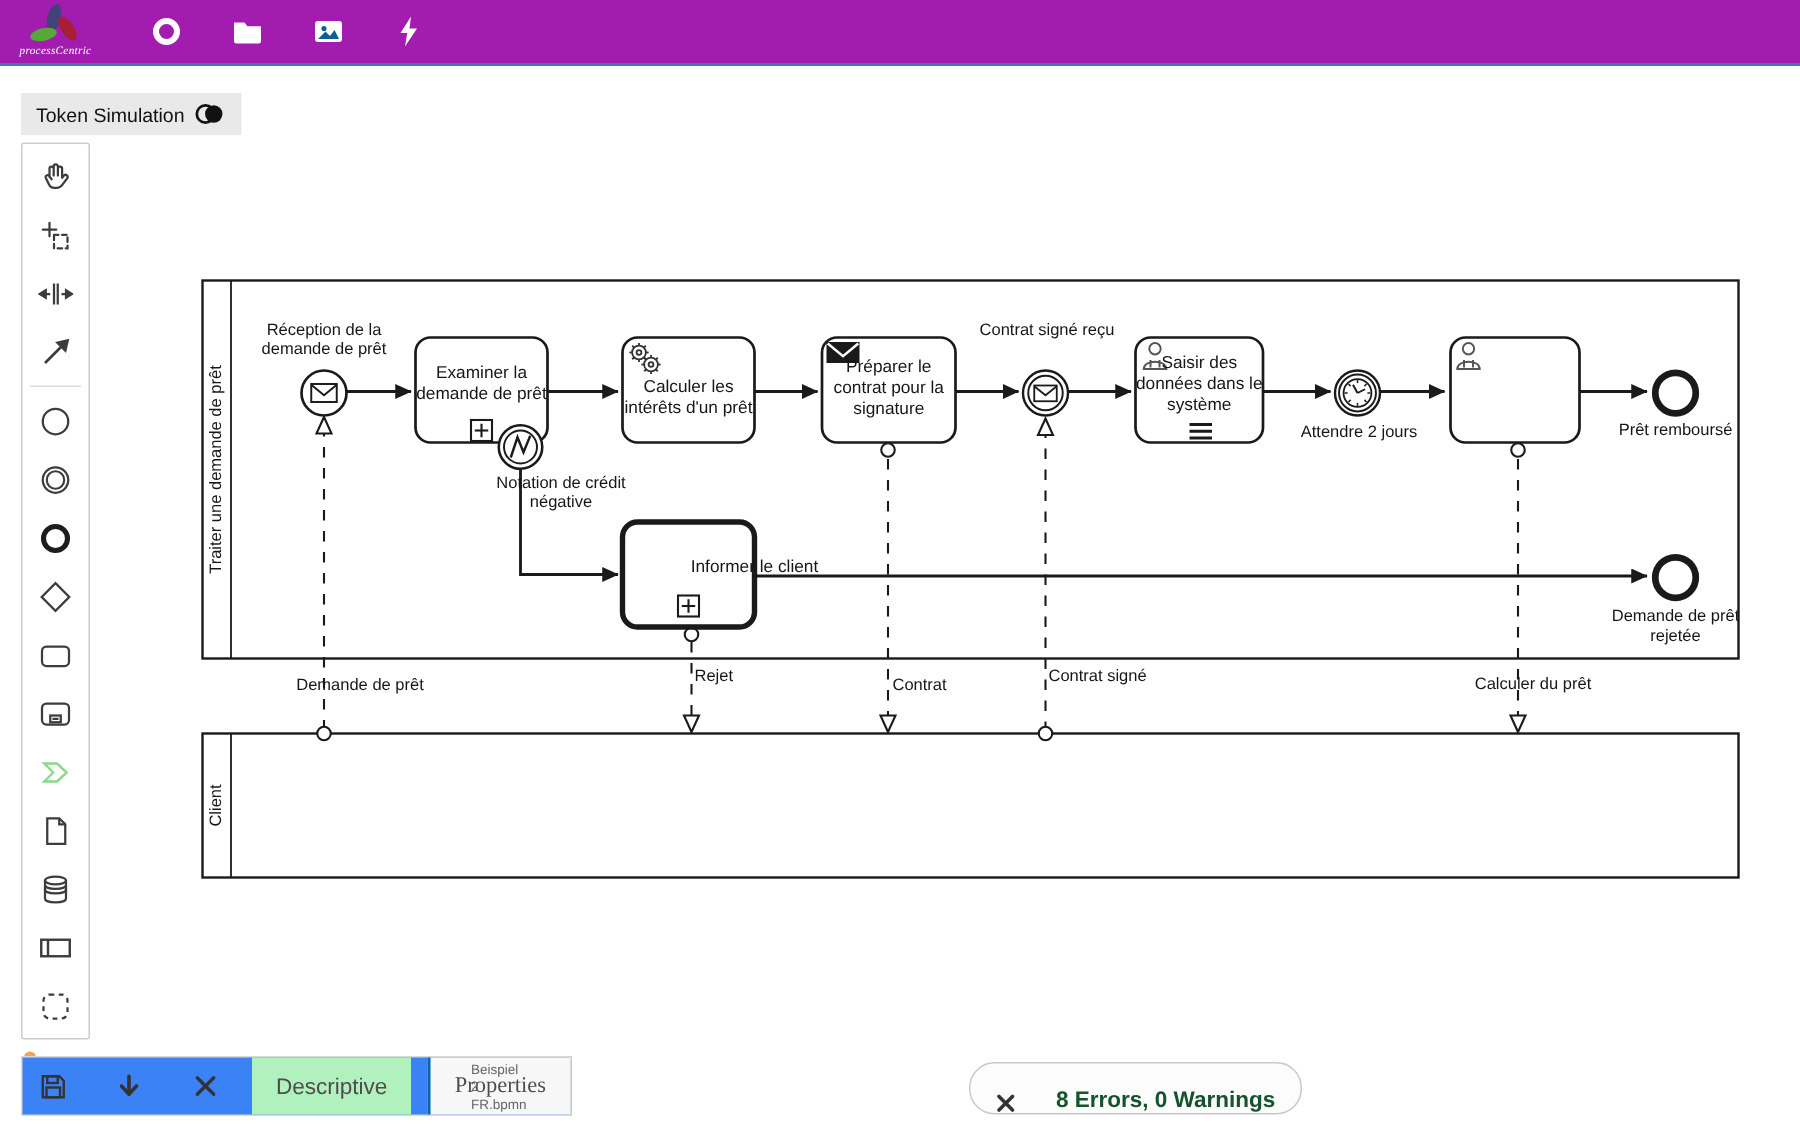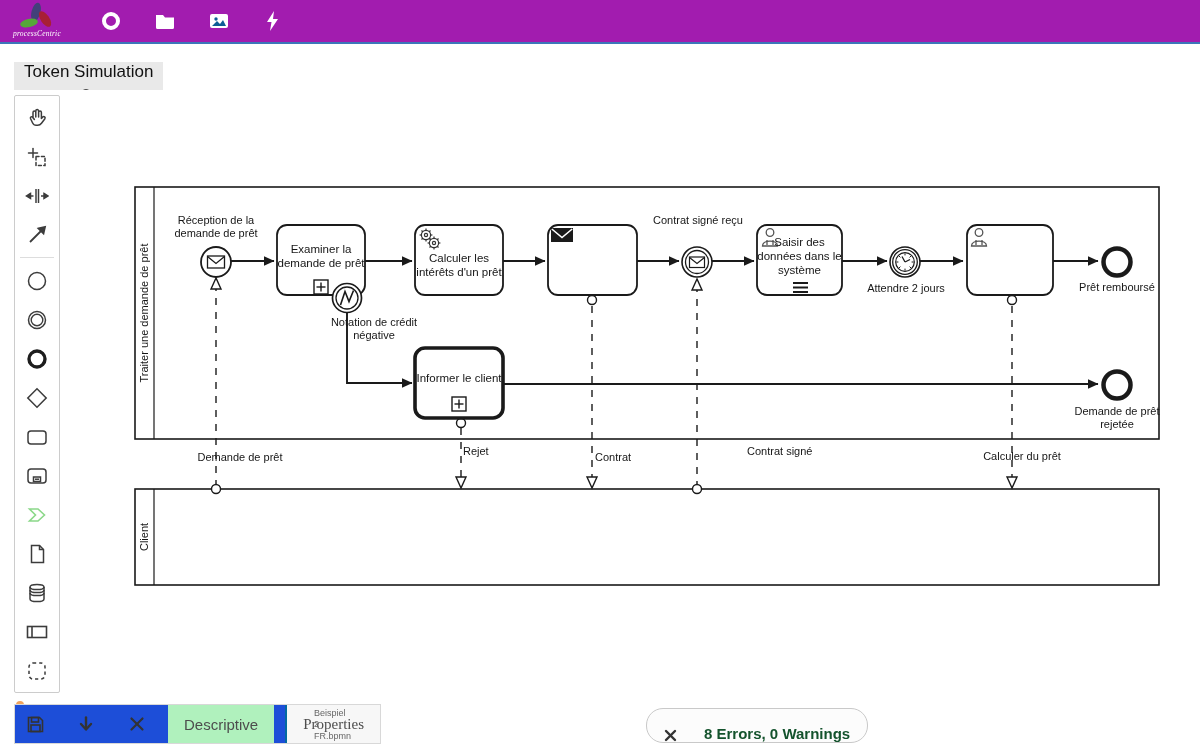--- a/index.html
+++ b/index.html
@@ -10,38 +10,38 @@
   .topbar{position:absolute;left:0;top:0;width:1200px;height:42px;
           background:#a21caf;border-bottom:2px solid #3c77b9;display:flex;align-items:center;}
   .logo-wrap{position:relative;width:88px;height:42px;}
   .brand{position:absolute;left:13px;top:29px;color:#fff;font-size:7.5px;
          font-family:"Liberation Serif",serif;font-style:italic;letter-spacing:.2px;}
   .tb-icons{display:flex;align-items:center;gap:28px;margin-left:10px;}
   .tb-btn{width:26px;height:26px;display:flex;align-items:center;justify-content:center;cursor:pointer;}
 
   
   .token-sim{position:absolute;left:14px;top:62px;height:28px;background:#e9e9e9;
-             display:flex;align-items:center;gap:6px;padding:0 10px;font-size:17px;color:#111;flex-direction:column;}
+             display:flex;align-items:center;gap:6px;padding:0 10px;font-size:13px;color:#111;}
 
   
   .palette{position:absolute;left:14px;top:95px;width:44px;background:#fff;
            border:1px solid #ccc;border-radius:2px;display:flex;flex-direction:column;align-items:center;padding:2px 0;}
   .pal-item{width:42px;height:39px;display:flex;align-items:center;justify-content:center;cursor:pointer;}
   .pal-sep{width:34px;height:1px;background:#ddd;margin:3px 0;}
 
   
   .lbl{position:absolute;font-size:11px;line-height:1.18;color:#161616;text-align:center;}
   .lbl-left{text-align:left;}
   .task-lbl{position:absolute;display:flex;align-items:center;justify-content:center;
             font-size:11.5px;line-height:1.2;color:#161616;text-align:center;}
   .pool-lbl{position:absolute;font-size:11px;color:#161616;text-align:center;
             transform:rotate(-90deg);white-space:nowrap;height:14px;line-height:14px;}
 
   
-  .footer-bar{position:absolute;left:14px;top:704px;height:38px;background:#1d4ed8;
+  .footer-bar{position:absolute;left:14px;top:704px;height:38px;background:#3b82f6;
               border:1px solid #d8d8d8;display:flex;align-items:stretch;gap:11px;}
   .fb-btn{width:40px;display:flex;align-items:center;justify-content:center;cursor:pointer;}
   .fb-tab{display:flex;align-items:center;padding:0 16px;font-size:15px;color:#4d4d4d;cursor:pointer;}
   .fb-tab.active{background:#b0f1bd;}
   .fb-tab.inactive{background:#f7f7f7;border-left:2px solid #0369a1;font-family:Liberation Serif, serif;}
   .filename{position:absolute;left:314px;top:708px;font-size:9px;color:#666;line-height:1.25;}
   .orange-dot{position:absolute;left:16px;top:701px;width:8px;height:8px;border-radius:50%;background:#f0a35c;}
 
   .errors-pill{position:absolute;left:646px;top:708px;height:33px;border:1px solid #c9c9c9;
                border-radius:17px;background:#fcfcfc;display:flex;align-items:flex-end;gap:27px;
@@ -212,31 +212,32 @@
     <circle cx="1117" cy="385" r="13.5" fill="#fff" stroke="#1a1a1a" stroke-width="4.5"></circle>
   </svg>
 
   <div class="pool-lbl" style="left:18px;top:306px;width:252px;">Traiter une demande de prêt</div>
   <div class="pool-lbl" style="left:84px;top:530px;width:120px;">Client</div>
 
   <div class="lbl" style="left:164px;top:214px;width:104px;">Réception de la demande de prêt</div>
   <div class="task-lbl" style="left:277px;top:225px;width:88px;height:64px;padding-bottom:6px;border-radius:15px;">Examiner la demande de prêt</div>
   <div class="lbl" style="left:318px;top:316px;width:112px;">Notation de crédit négative</div>
   <div class="task-lbl" style="left:415px;top:225px;width:88px;height:82px;">Calculer les intérêts d'un prêt</div>
+  <div class="task-lbl" style="left:548px;top:225px;width:89px;height:70px;">Préparer le contrat pour la signature</div>
   <div class="lbl" style="left:633px;top:214px;width:130px;">Contrat signé reçu</div>
   <div class="task-lbl" style="left:757px;top:225px;width:85px;height:64px;padding-bottom:6px;">Saisir des données dans le système</div>
   <div class="lbl" style="left:851px;top:282px;width:110px;">Attendre 2 jours</div>
   <div class="lbl" style="left:1067px;top:281px;width:100px;">Prêt remboursé</div>
-  <div class="task-lbl" style="left:415px;top:348px;width:88px;height:62px;padding-bottom:4px;">Informer le client</div>
+  <div class="task-lbl" style="left:415px;top:348px;width:88px;height:62px;padding-bottom:4px;padding-left:44px;">Informer le client</div>
   <div class="lbl" style="left:1062px;top:405px;width:110px;">Demande de prêt rejetée</div>
 
   <div class="lbl" style="left:192px;top:451px;width:96px;">Demande de prêt</div>
   <div class="lbl lbl-left" style="left:463px;top:445px;width:44px;">Rejet</div>
   <div class="lbl lbl-left" style="left:595px;top:451px;width:52px;">Contrat</div>
-  <div class="lbl lbl-left" style="left:699px;top:445px;width:84px;margin-left:48px;">Contrat signé</div>
+  <div class="lbl lbl-left" style="left:699px;top:445px;width:84px;">Contrat signé</div>
   <div class="lbl" style="left:968px;top:450px;width:108px;">Calculer du prêt</div>
 
   <div class="topbar">
     <div class="logo-wrap">
       <svg width="46" height="28" style="position:absolute;left:16px;top:2px;">
         <ellipse cx="20" cy="10" rx="4.5" ry="9.5" transform="rotate(14 20 10)" fill="#43407a"></ellipse>
         <ellipse cx="13" cy="21" rx="9" ry="4.2" transform="rotate(-12 13 21)" fill="#56a839"></ellipse>
         <ellipse cx="29" cy="17" rx="4.3" ry="9" transform="rotate(-34 29 17)" fill="#a81f35"></ellipse>
       </svg>
       <span class="brand">processCentric</span>

